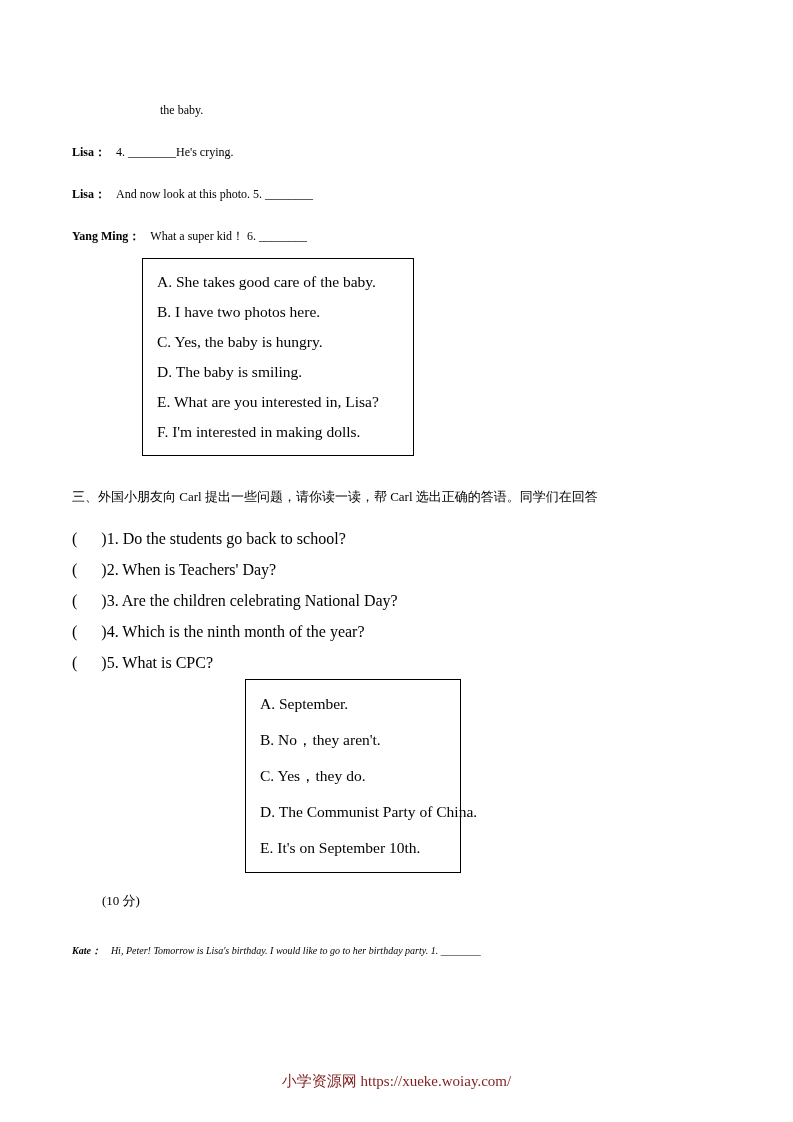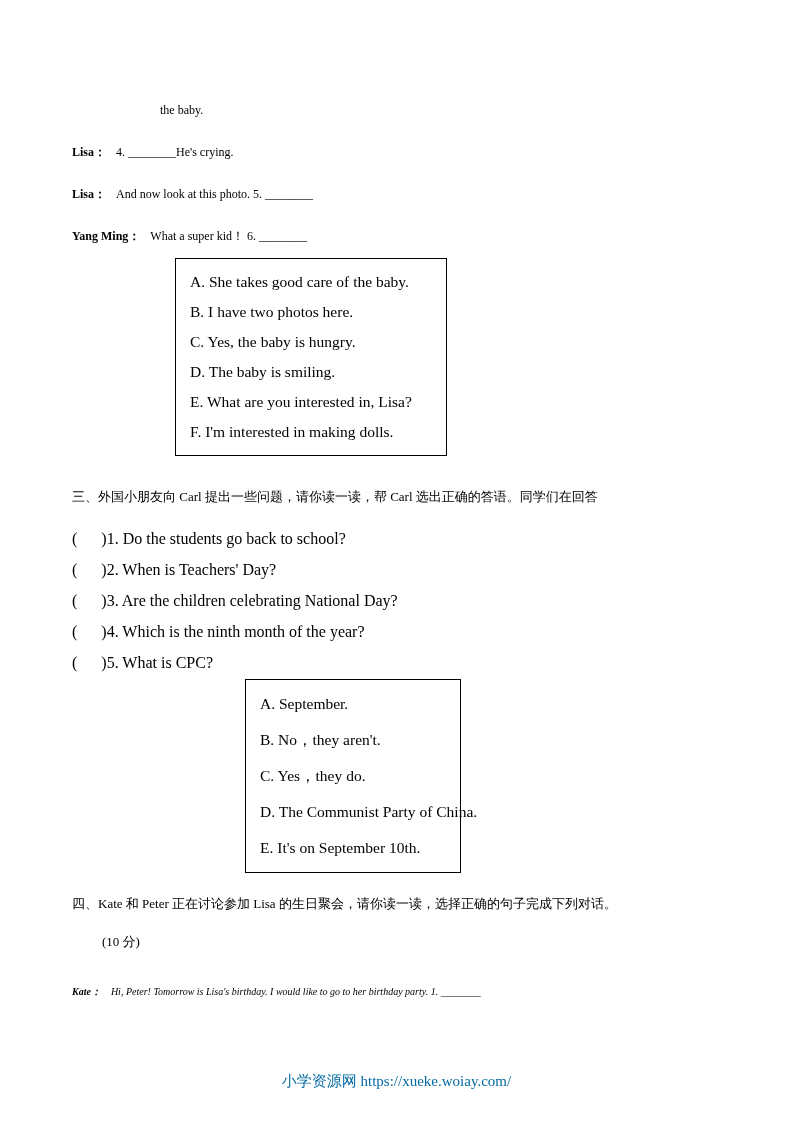--- a/index.html
+++ b/index.html
@@ -12,21 +12,21 @@
   }
   .page { padding:102px 68px 0 72px; }
 
   .line { font-size:12px; line-height:16px; margin-top:26px; white-space:nowrap; }
   .baby-cont { margin-top:0; margin-left:88px; }
   .speaker { font-weight:bold; margin-right:10px; }
 
   .options-box {
     border:1px solid #000;
     width:272px;
-    margin-left:103px;
+    margin-left:70px;
     margin-top:14px;
     padding:8px 14px;
   }
   .options-box .opt {
     font-size:15.5px;
     line-height:30px;
     white-space:pre;
   }
   .options-box-2 {
     width:216px;
@@ -93,22 +93,21 @@
   <div class="question">(      )5. What is CPC?</div>
 
   <div class="options-box options-box-2">
     <div class="opt">A. September.</div>
     <div class="opt">B. No，they aren't.</div>
     <div class="opt">C. Yes，they do.</div>
     <div class="opt">D. The Communist Party of China.</div>
     <div class="opt">E. It's on September 10th.</div>
   </div>
 
-  <div class="sec-title sec4-title">四、Kate 和 Peter 正在讨论参加 Lisa 的生日聚会，请你读一读，选择正确的句子完成下列对话。</div>
   <div class="sec-title sec-title-2 sec4-title-2">(10 分)</div>
 
   <div class="line kate-line">
     <span class="speaker">Kate：</span><span>Hi, Peter! Tomorrow is Lisa's birthday. I would like to go to her birthday party. 1. ________</span>
   </div>
 
 </div>
 
-<div class="footer" style="color: #0369a1;">小学资源网 https://xueke.woiay.com/</div>
+<div class="footer" style="color: #7f1d1d;">小学资源网 https://xueke.woiay.com/</div>
 
 </body></html>

